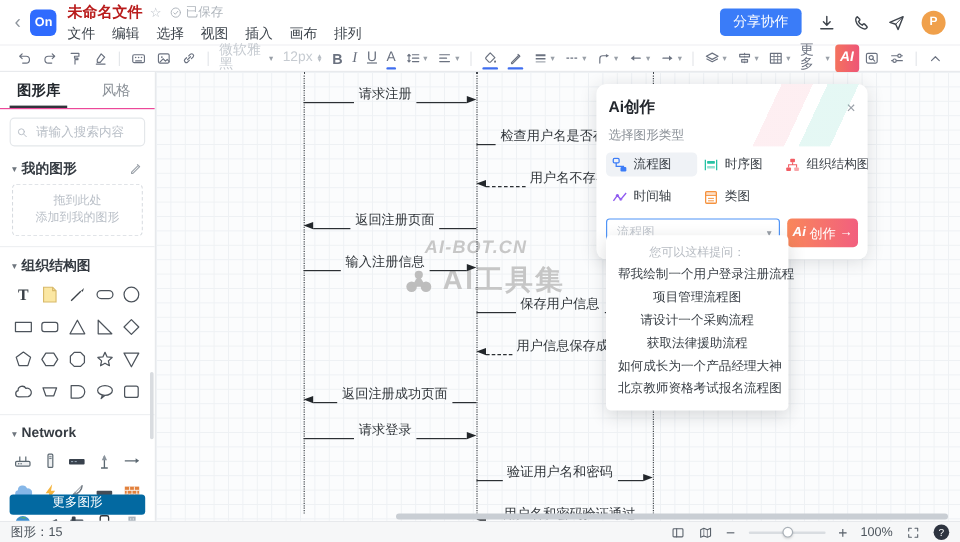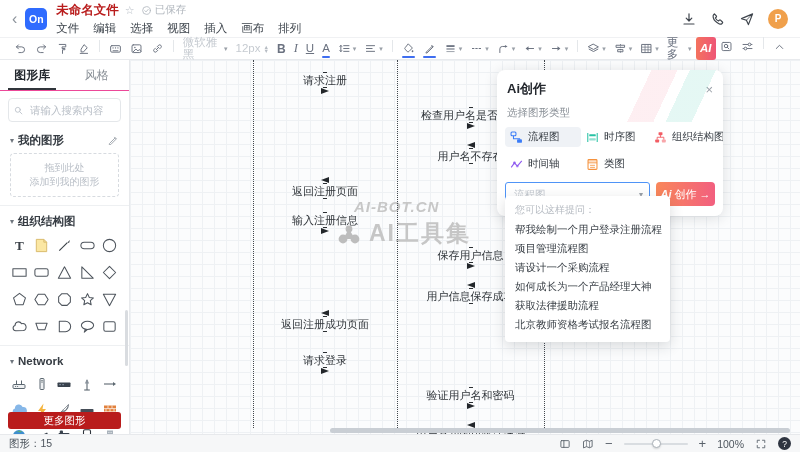--- a/index.html
+++ b/index.html
@@ -21,21 +21,21 @@
   .menu-item{cursor:pointer;}
   .hdr-right{margin-left:auto;display:flex;align-items:center;gap:13px;}
   .share{background:#3a7cf8;color:#fff;font-size:11.5px;border:none;border-radius:4px;
          padding:4px 11px;cursor:pointer;font-family:inherit;}
   .hic{width:16px;height:16px;color:#3f454d;cursor:pointer;}
   .avatar{width:20px;height:20px;border-radius:50%;background:#f0a04b;color:#fff;font-size:10px;
           font-weight:bold;display:flex;align-items:center;justify-content:center;cursor:pointer;}
   
   .tb{height:22px;display:flex;align-items:center;padding:0 10px;border-bottom:1px solid #e8eaed;
       box-sizing:border-box;color:#6b7280;}
-  .tb-left,.tb-right{display:flex;align-items:flex-start;}
+  .tb-left,.tb-right{display:flex;align-items:center;}
   .tb-right{margin-left:auto;}
   .tbi{display:flex;align-items:center;padding:0 4px;height:18px;border-radius:3px;cursor:pointer;position:relative;}
   .tbi .ic{width:13px;height:13px;display:inline-flex;}
   .tbi.dis{color:#c6cbd1;}
   .tbl{font-size:11.5px;line-height:1;}
   .tbl.bold{font-weight:bold;font-size:12px;}
   .tbl.italic{font-style:italic;font-family:"Liberation Serif",serif;font-size:12.5px;}
   .tbl.under{text-decoration:underline;}
   .cbar{position:absolute;left:4px;right:4px;bottom:0px;height:2px;background:#3f6ef0;border-radius:1px;}
   .caret{font-size:7px;color:#9aa0a8;margin-left:2px;}
@@ -66,30 +66,30 @@
   .dropzone{margin:2px 10px 8px;border:1px dashed #d7dbe0;border-radius:4px;padding:7px 2px;
             text-align:center;font-size:10px;color:#b9bfc7;line-height:14px;}
   .sb-div{border-top:1px solid #eef0f2;margin:2px 0 4px;}
   .sgrid{display:grid;grid-template-columns:repeat(5,1fr);row-gap:9px;padding:4px 8px 8px;justify-items:center;}
   .cell{width:18px;height:18px;display:flex;align-items:center;justify-content:center;cursor:pointer;}
   .cell svg{width:17px;height:17px;display:block;}
   .ngrid-clip{height:88px;overflow:hidden;}
   .ngrid{display:grid;grid-template-columns:repeat(5,1fr);row-gap:10px;padding:4px 8px;justify-items:center;}
   .ncell{width:16px;height:16px;cursor:pointer;}
   .ncell svg{width:16px;height:16px;display:block;}
-  .more-btn{position:absolute;left:8px;right:8px;bottom:5px;height:17px;background:#b91c1c;color:#fff;
-            border:none;border-radius:3px;font-size:10.5px;cursor:pointer;font-family:Liberation Sans, sans-serif;line-height:1;}
+  .more-btn{position:absolute;left:8px;right:8px;bottom:5px;height:17px;background:#0369a1;color:#fff;
+            border:none;border-radius:3px;font-size:10.5px;cursor:pointer;font-family:Liberation Serif, serif;line-height:1;}
   .sb-scroll{position:absolute;right:1px;top:250px;width:3px;height:56px;background:#d9dce0;border-radius:2px;}
   
   .cv{flex:1;position:relative;overflow:hidden;background-color:#fbfcfd;
       background-image:linear-gradient(#eef1f4 1px,transparent 1px),
                        linear-gradient(90deg,#eef1f4 1px,transparent 1px);
       background-size:12px 12px;}
   .lifeline{position:absolute;top:0;bottom:6px;width:0;border-left:1.6px dotted #42474d;}
-  .msg{position:absolute;display:flex;align-items:center;height:14px;flex-direction:column;}
+  .msg{position:absolute;display:flex;align-items:flex-end;height:14px;}
   .msg .seg{flex:1;height:0;border-top:1.4px solid #2b2f33;min-width:4px;}
   .msg.dashed .seg{border-top-style:dashed;}
   .msg .lbl{font-size:11px;color:#30353a;white-space:nowrap;padding:0 4px;line-height:14px;}
   .ah-r{width:0;height:0;border-left:8px solid #23272b;border-top:3.5px solid transparent;border-bottom:3.5px solid transparent;}
   .ah-l{width:0;height:0;border-right:8px solid #23272b;border-top:3.5px solid transparent;border-bottom:3.5px solid transparent;}
   .wm1{position:absolute;left:224px;top:138px;font-size:15px;font-weight:bold;font-style:italic;
        color:#c7c7c7;letter-spacing:1px;}
   .wm2{position:absolute;left:206px;top:158px;display:flex;align-items:center;gap:7px;}
   .wm2 svg{width:26px;height:24px;}
   .wm2 .t{font-size:23px;font-weight:bold;color:#c6c6c6;letter-spacing:2px;}
@@ -112,22 +112,22 @@
   .p-inrow{display:flex;gap:6px;margin-top:8px;}
   .p-input{flex:1;height:24px;border:1px solid #4f94f7;border-radius:3px;display:flex;align-items:center;
            padding:0 6px;box-sizing:border-box;background:#fff;}
   .p-input input{border:none;outline:none;width:100%;font-size:10.5px;font-family:inherit;color:#5a626b;}
   .p-input input::placeholder{color:#c3c8cf;}
   .p-input .caret{font-size:8px;}
   .p-btn{width:59px;height:24px;border:none;border-radius:4px;color:#fff;cursor:pointer;font-family:inherit;
          background:linear-gradient(90deg,#f9875a,#f25f7f);font-size:11px;display:flex;
          align-items:center;justify-content:center;gap:3px;padding:0;}
   .p-btn .ai{font-style:italic;font-weight:bold;}
-  .sugg{position:absolute;left:375px;top:136px;width:165px;box-sizing:border-box;background:#fff;
-        border-radius:4px;box-shadow:0 4px 14px rgba(31,35,41,.16);padding:7px 10px 8px;}
+  .sugg{position:absolute;left:375px;top:136px;width:152px;box-sizing:border-box;background:#fff;
+        border-radius:4px;box-shadow:0 4px 14px rgba(31,35,41,.16);padding:7px 10px 8px;text-align:center;}
   .sugg-t{font-size:10px;color:#b6bbc2;margin-bottom:3px;}
   .sugg-i{font-size:10.5px;color:#3a4047;line-height:19px;cursor:pointer;white-space:nowrap;}
   
   .stb{height:18px;border-top:1px solid #e7e9ec;background:#f6f7f8;display:flex;align-items:center;
        padding:0 9px;box-sizing:border-box;}
   .stb-count{font-size:10.5px;color:#4e565e;}
   .stb-right{margin-left:auto;display:flex;align-items:center;gap:11px;}
   .sic{width:12px;height:12px;color:#5a626b;cursor:pointer;display:inline-flex;}
   .zbtn{font-size:13px;color:#5a626b;cursor:pointer;line-height:1;}
   .slider{width:64px;height:2px;background:#d9dde1;border-radius:1px;position:relative;cursor:pointer;}
@@ -165,20 +165,21 @@
           <span class="menu-item">文件</span>
           <span class="menu-item">编辑</span>
           <span class="menu-item">选择</span>
           <span class="menu-item">视图</span>
           <span class="menu-item">插入</span>
           <span class="menu-item">画布</span>
           <span class="menu-item">排列</span>
         </div>
     </div>
     <div class="hdr-right">
+      <button class="share">分享协作</button>
       <span class="hic" data-icon="download-icon">
           <svg viewBox="0 0 16 16" xmlns="http://www.w3.org/2000/svg">
             <path d="M8 2.8v7M5.2 7.2 8 10l2.8-2.8M3 13h10" fill="none" stroke="currentColor" stroke-width="1.2" stroke-linecap="round" stroke-linejoin="round"></path>
           </svg>
         </span>
       <span class="hic" data-icon="phone-icon">
           <svg viewBox="0 0 16 16" xmlns="http://www.w3.org/2000/svg">
             <path d="M4.4 3 6.3 4.9c.3.3.3.8 0 1.1l-.9.9c.5 1.3 1.8 2.6 3.1 3.1l.9-.9c.3-.3.8-.3 1.1 0l1.9 1.9c.3.3.3.8 0 1.1l-.9.9c-.9.7-4-.6-6.2-2.8S2.7 4.8 3.5 3.9z" fill="none" stroke="currentColor" stroke-width="1.2" stroke-linecap="round" stroke-linejoin="round"></path>
           </svg>
         </span>
@@ -725,21 +726,21 @@
           <span class="lbl">保存用户信息</span>
           <span class="seg"></span>
           <span class="ah-r"></span>
         </div>
         <div class="msg dashed" style="left: 267px; width: 147px; top: 222px;">
           <span class="ah-l"></span>
           <span class="seg"></span>
           <span class="lbl">用户信息保存成功</span>
           <span class="seg"></span>
         </div>
-        <div class="msg" style="left: 123px; width: 144px; top: 250px; font-family: Liberation Serif, serif;">
+        <div class="msg" style="left: 123px; width: 144px; top: 262px; font-family: Liberation Serif, serif;">
           <span class="ah-l"></span>
           <span class="seg"></span>
           <span class="lbl">返回注册成功页面</span>
           <span class="seg"></span>
         </div>
         <div class="msg" style="left: 123px; width: 144px; top: 292px;">
           <span class="seg"></span>
           <span class="lbl">请求登录</span>
           <span class="seg"></span>
           <span class="ah-r"></span>
@@ -830,22 +831,22 @@
             <span>→</span>
           </button>
         </div>
       </div>
       <div class="sugg">
         <div class="sugg-t">您可以这样提问：</div>
         <div id="sugg-list">
             <div class="sugg-i">帮我绘制一个用户登录注册流程</div>
             <div class="sugg-i">项目管理流程图</div>
             <div class="sugg-i">请设计一个采购流程</div>
+            <div class="sugg-i">获取法律援助流程</div>
             <div class="sugg-i">如何成长为一个产品经理大神</div>
-            <div class="sugg-i">获取法律援助流程</div>
             <div class="sugg-i">北京教师资格考试报名流程图</div>
           </div>
       </div>
 
       <div class="hscroll"></div>
     </div>
   </div>
 
   <div class="stb">
     <span class="stb-count">图形：15</span>

